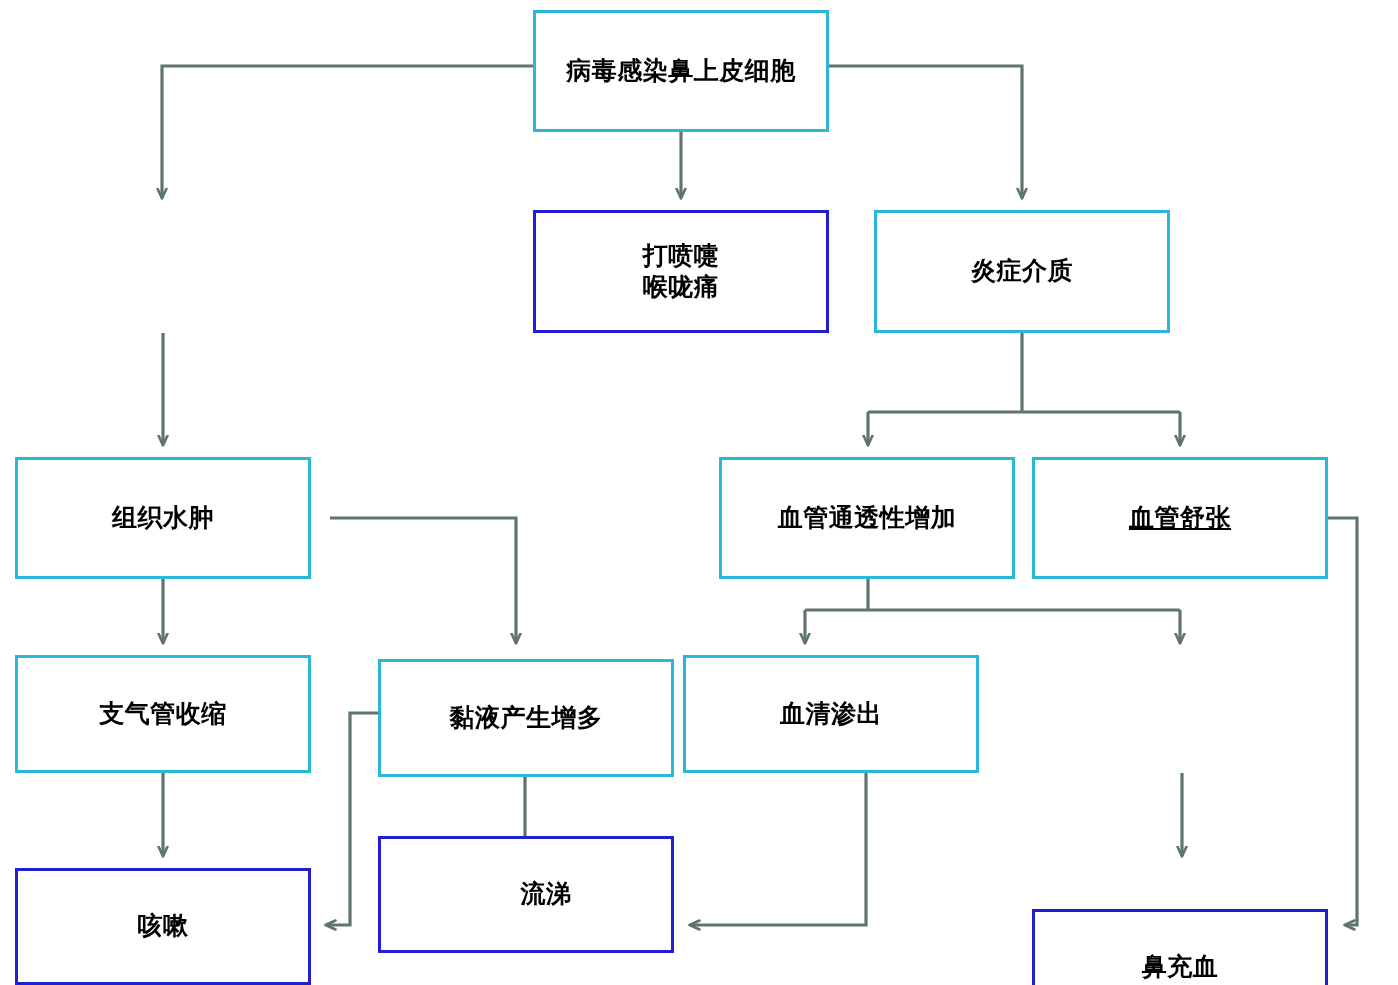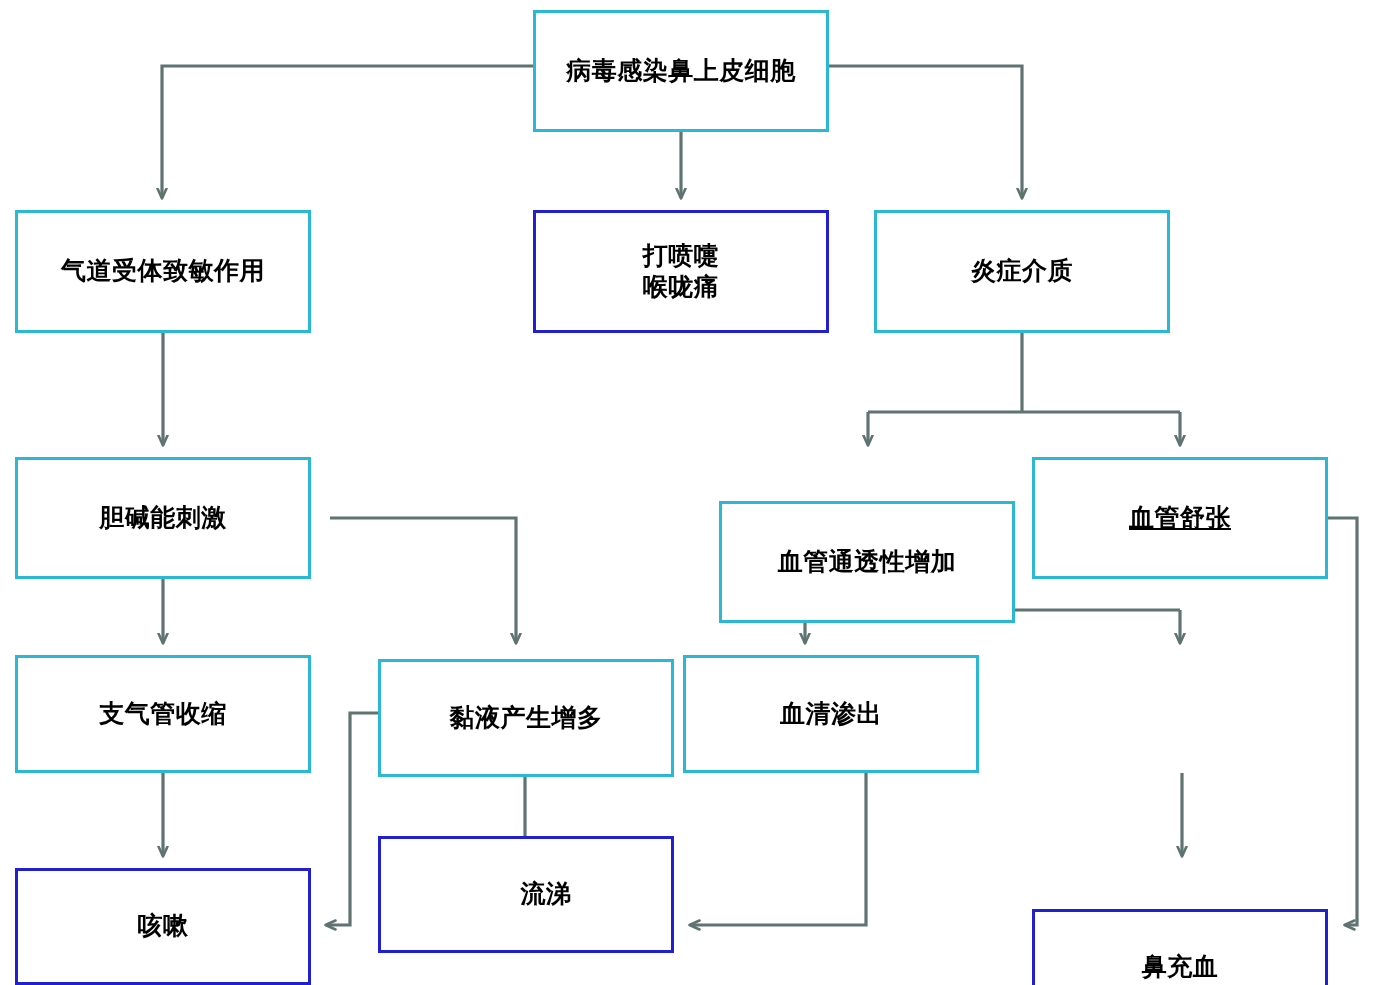--- a/index.html
+++ b/index.html
@@ -74,38 +74,35 @@
       <path d="M866,773 L866,925 L690,925" marker-end="url(#ah)"></path>
 
       <path d="M1182,773 L1182,856" marker-end="url(#ah)"></path>
     </g>
   </svg>
 
   <div class="node teal" style="left:533px;top:10px;width:296px;height:122px;">
     <span class="lbl">病毒感染鼻上皮细胞</span>
   </div>
 
-  <div class="node teal" style="left:15px;top:210px;width:296px;height:123px;">
-    <span class="lbl">气道受体致敏作用</span>
-  </div>
 
   <div class="node blue" style="left:533px;top:210px;width:296px;height:123px;">
     <span class="lbl">打喷嚏
 喉咙痛</span>
   </div>
 
   <div class="node teal" style="left:874px;top:210px;width:296px;height:123px;">
     <span class="lbl">炎症介质</span>
   </div>
 
   <div class="node teal" style="left:15px;top:457px;width:296px;height:122px;">
-    <span class="lbl">胆碱能刺激</span>
+    <span class="lbl">组织水肿</span>
   </div>
 
-  <div class="node teal" style="left:719px;top:457px;width:296px;height:122px;margin-top:44px;">
+  <div class="node teal" style="left:719px;top:457px;width:296px;height:122px;">
     <span class="lbl">血管通透性增加</span>
   </div>
 
   <div class="node teal" style="left:1032px;top:457px;width:296px;height:122px;text-decoration:underline;">
     <span class="lbl">血管舒张</span>
   </div>
 
   <div class="node teal" style="left:15px;top:655px;width:296px;height:118px;font-family:Liberation Serif, serif;">
     <span class="lbl">支气管收缩</span>
   </div>

